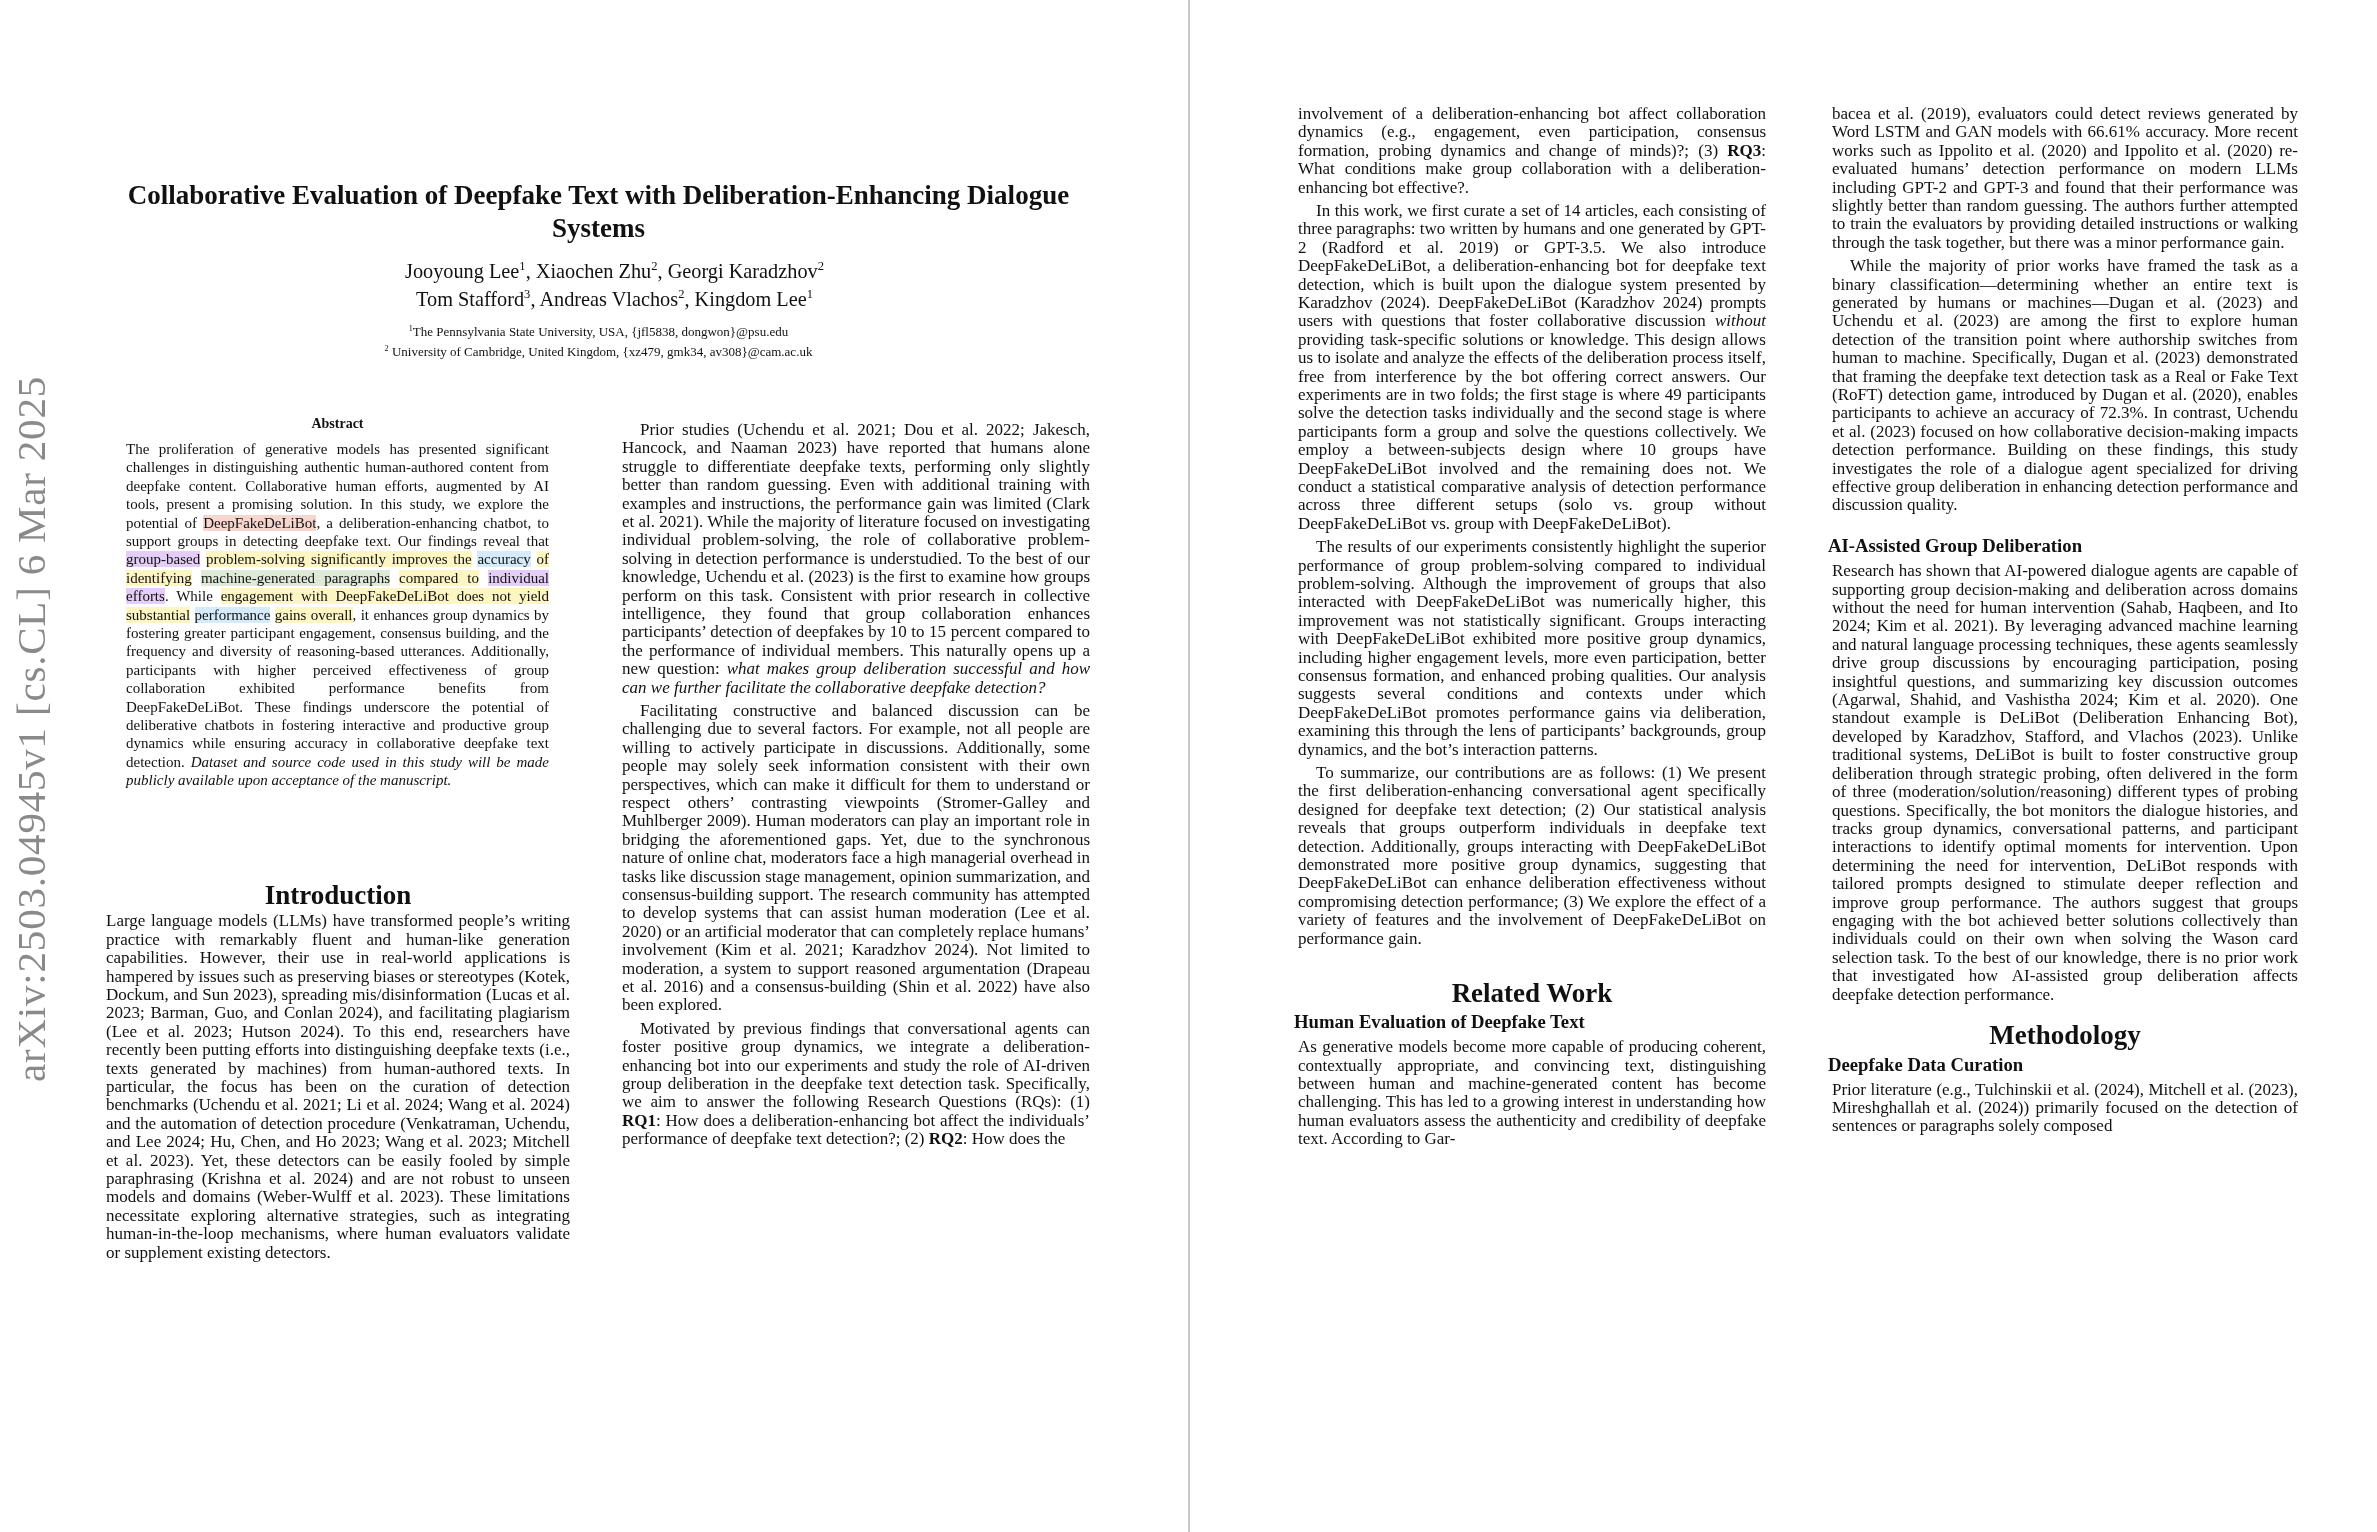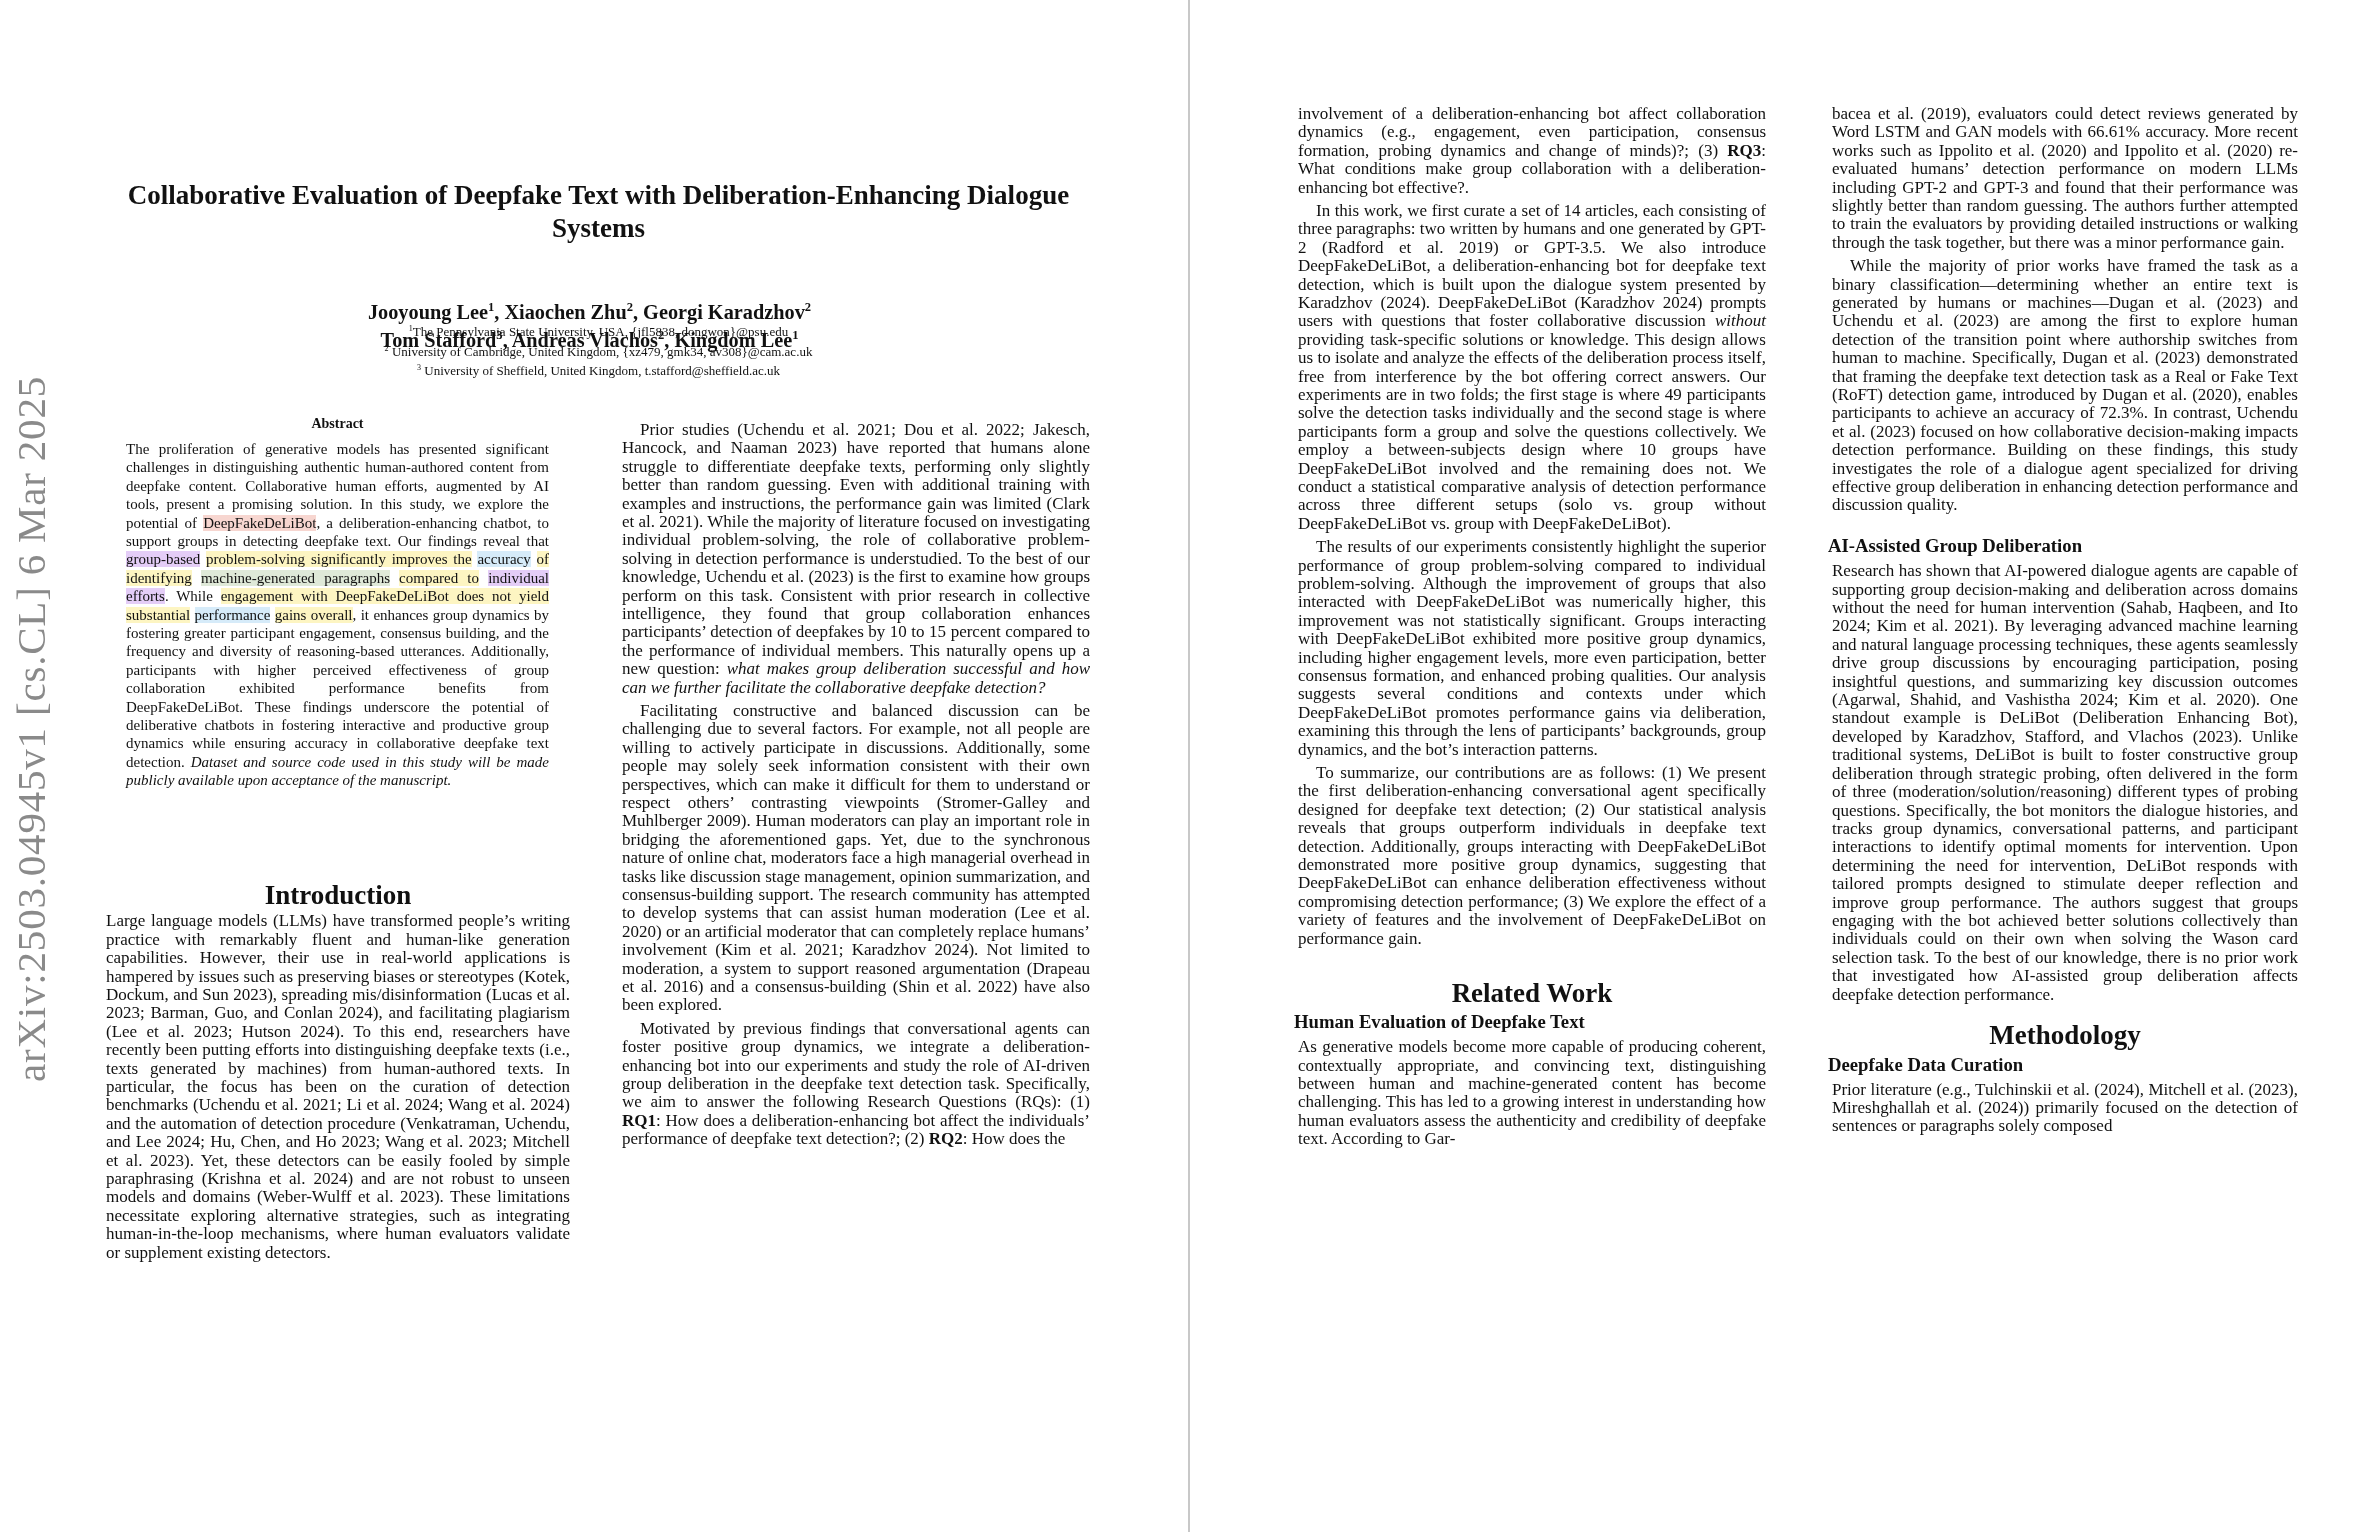--- a/index.html
+++ b/index.html
@@ -7,22 +7,22 @@
          font-family:"Liberation Serif","DejaVu Serif",serif; color:#111; }
   .page { position:absolute; top:0; height:1533px; background:#fff; }
   #page1 { left:0; width:1188px; }
   #page2 { left:1190px; width:1188px; }
   .divider { position:absolute; left:1188px; top:0; width:1.6px; height:1533px; background:#c8c8c8; }
   .stamp { position:absolute; left:6.5px; top:1082px; transform-origin:0 0; transform:rotate(-90deg);
            font-family:"Liberation Serif","DejaVu Serif",serif; font-size:41px; color:#8a8a8a;
            white-space:nowrap; letter-spacing:0.8px; width:683px; }
   .title { position:absolute; left:98px; top:179px; width:1001px; text-align:center;
            font-weight:bold; font-size:27px; line-height:33px; }
-  .authors { position:absolute; left:89px; top:257px; width:1001px; text-align:center;
-             font-weight:bold; font-size:20.3px; line-height:28px;margin-top:41px; }
+  .authors { position:absolute; left:114px; top:257px; width:1001px; text-align:center;
+             font-weight:normal; font-size:20.3px; line-height:28px; }
   .affils { position:absolute; left:98px; top:322px; width:1001px; text-align:center;
             font-size:13px; line-height:19.5px; }
   sup { font-size:0.62em; line-height:0; }
   .col { position:absolute; font-size:17px; line-height:18.4px; text-align:justify; hyphens:auto; }
   .col p { margin:4px; text-indent:18px; }
   .col p.noindent { text-indent:0; }
   .col p + p { margin-top:4.9px; }
   .abstract-col { left:122px; top:415px; width:431px; font-size:15px; line-height:18.4px; }
   .abstract-col .abs-head { text-align:center; font-weight:bold; font-size:14px; margin-bottom:6.5px; }
   .intro-col { left:102px; top:883px; width:472px; }
@@ -50,21 +50,20 @@
   <div class="title">Collaborative Evaluation of Deepfake Text with Deliberation-Enhancing Dialogue Systems</div>
 
   <div class="authors">
     <div id="authors-line1"><span>Jooyoung Lee</span><sup>1</sup>, <span>Xiaochen Zhu</span><sup>2</sup>, <span>Georgi Karadzhov</span><sup>2</sup></div>
     <div id="authors-line2"><span>Tom Stafford</span><sup>3</sup>, <span>Andreas Vlachos</span><sup>2</sup>, <span>Kingdom Lee</span><sup>1</sup></div>
   </div>
 
   <div class="affils" id="affils">
       <div><sup>1</sup>The Pennsylvania State University, USA, {jfl5838, dongwon}@psu.edu</div>
       <div><sup>2</sup> University of Cambridge, United Kingdom, {xz479, gmk34, av308}@cam.ac.uk</div>
-      <div><sup>3</sup> University of Sheffield, United Kingdom, t.stafford@sheffield.ac.uk</div>
     </div>
 
   <div class="col abstract-col">
     <div class="abs-head">Abstract</div>
     <p class="noindent" id="abstract-text"><span>The proliferation of generative models has presented significant challenges in distinguishing authentic human-authored content from deepfake content. Collaborative human efforts, augmented by AI tools, present a promising solution. In this study, we explore the potential of </span><span class="hl-pink" style="background: rgb(247, 214, 208);">DeepFakeDeLiBot</span><span>, a deliberation-enhancing chatbot, to support groups in detecting deepfake text. Our findings reveal that </span><span class="hl-purple" style="background: rgb(228, 205, 247);">group-based</span><span> </span><span class="hl-yellow" style="background: rgb(253, 245, 194);">problem-solving significantly improves the</span><span> </span><span class="hl-blue" style="background: rgb(214, 235, 249);">accuracy</span><span> </span><span class="hl-yellow" style="background: rgb(253, 245, 194);">of identifying</span><span> </span><span class="hl-green" style="background: rgb(223, 233, 216);">machine-generated paragraphs</span><span> </span><span class="hl-yellow" style="background: rgb(253, 245, 194);">compared to</span><span> </span><span class="hl-purple" style="background: rgb(228, 205, 247);">individual efforts</span><span>. While </span><span class="hl-yellow" style="background: rgb(253, 245, 194);">engagement with DeepFakeDeLiBot does not yield substantial</span><span> </span><span class="hl-blue" style="background: rgb(214, 235, 249);">performance</span><span> </span><span class="hl-yellow" style="background: rgb(253, 245, 194);">gains overall</span><span>, it enhances group dynamics by fostering greater participant engagement, consensus building, and the frequency and diversity of reasoning-based utterances. Additionally, participants with higher perceived effectiveness of group collaboration exhibited performance benefits from DeepFakeDeLiBot. These findings underscore the potential of deliberative chatbots in fostering interactive and productive group dynamics while ensuring accuracy in collaborative deepfake text detection. </span><em>Dataset and source code used in this study will be made publicly available upon acceptance of the manuscript.</em></p>
   </div>
 
   <div class="col intro-col">
     <div class="sec-head">Introduction</div>
     <p class="noindent">Large language models (LLMs) have transformed people’s writing practice with remarkably fluent and human-like generation capabilities. However, their use in real-world applications is hampered by issues such as preserving biases or stereotypes (Kotek, Dockum, and Sun 2023), spreading mis/disinformation (Lucas et al. 2023; Barman, Guo, and Conlan 2024), and facilitating plagiarism (Lee et al. 2023; Hutson 2024). To this end, researchers have recently been putting efforts into distinguishing deepfake texts (i.e., texts generated by machines) from human-authored texts. In particular, the focus has been on the curation of detection benchmarks (Uchendu et al. 2021; Li et al. 2024; Wang et al. 2024) and the automation of detection procedure (Venkatraman, Uchendu, and Lee 2024; Hu, Chen, and Ho 2023; Wang et al. 2023; Mitchell et al. 2023). Yet, these detectors can be easily fooled by simple paraphrasing (Krishna et al. 2024) and are not robust to unseen models and domains (Weber-Wulff et al. 2023). These limitations necessitate exploring alternative strategies, such as integrating human-in-the-loop mechanisms, where human evaluators validate or supplement existing detectors.</p>

